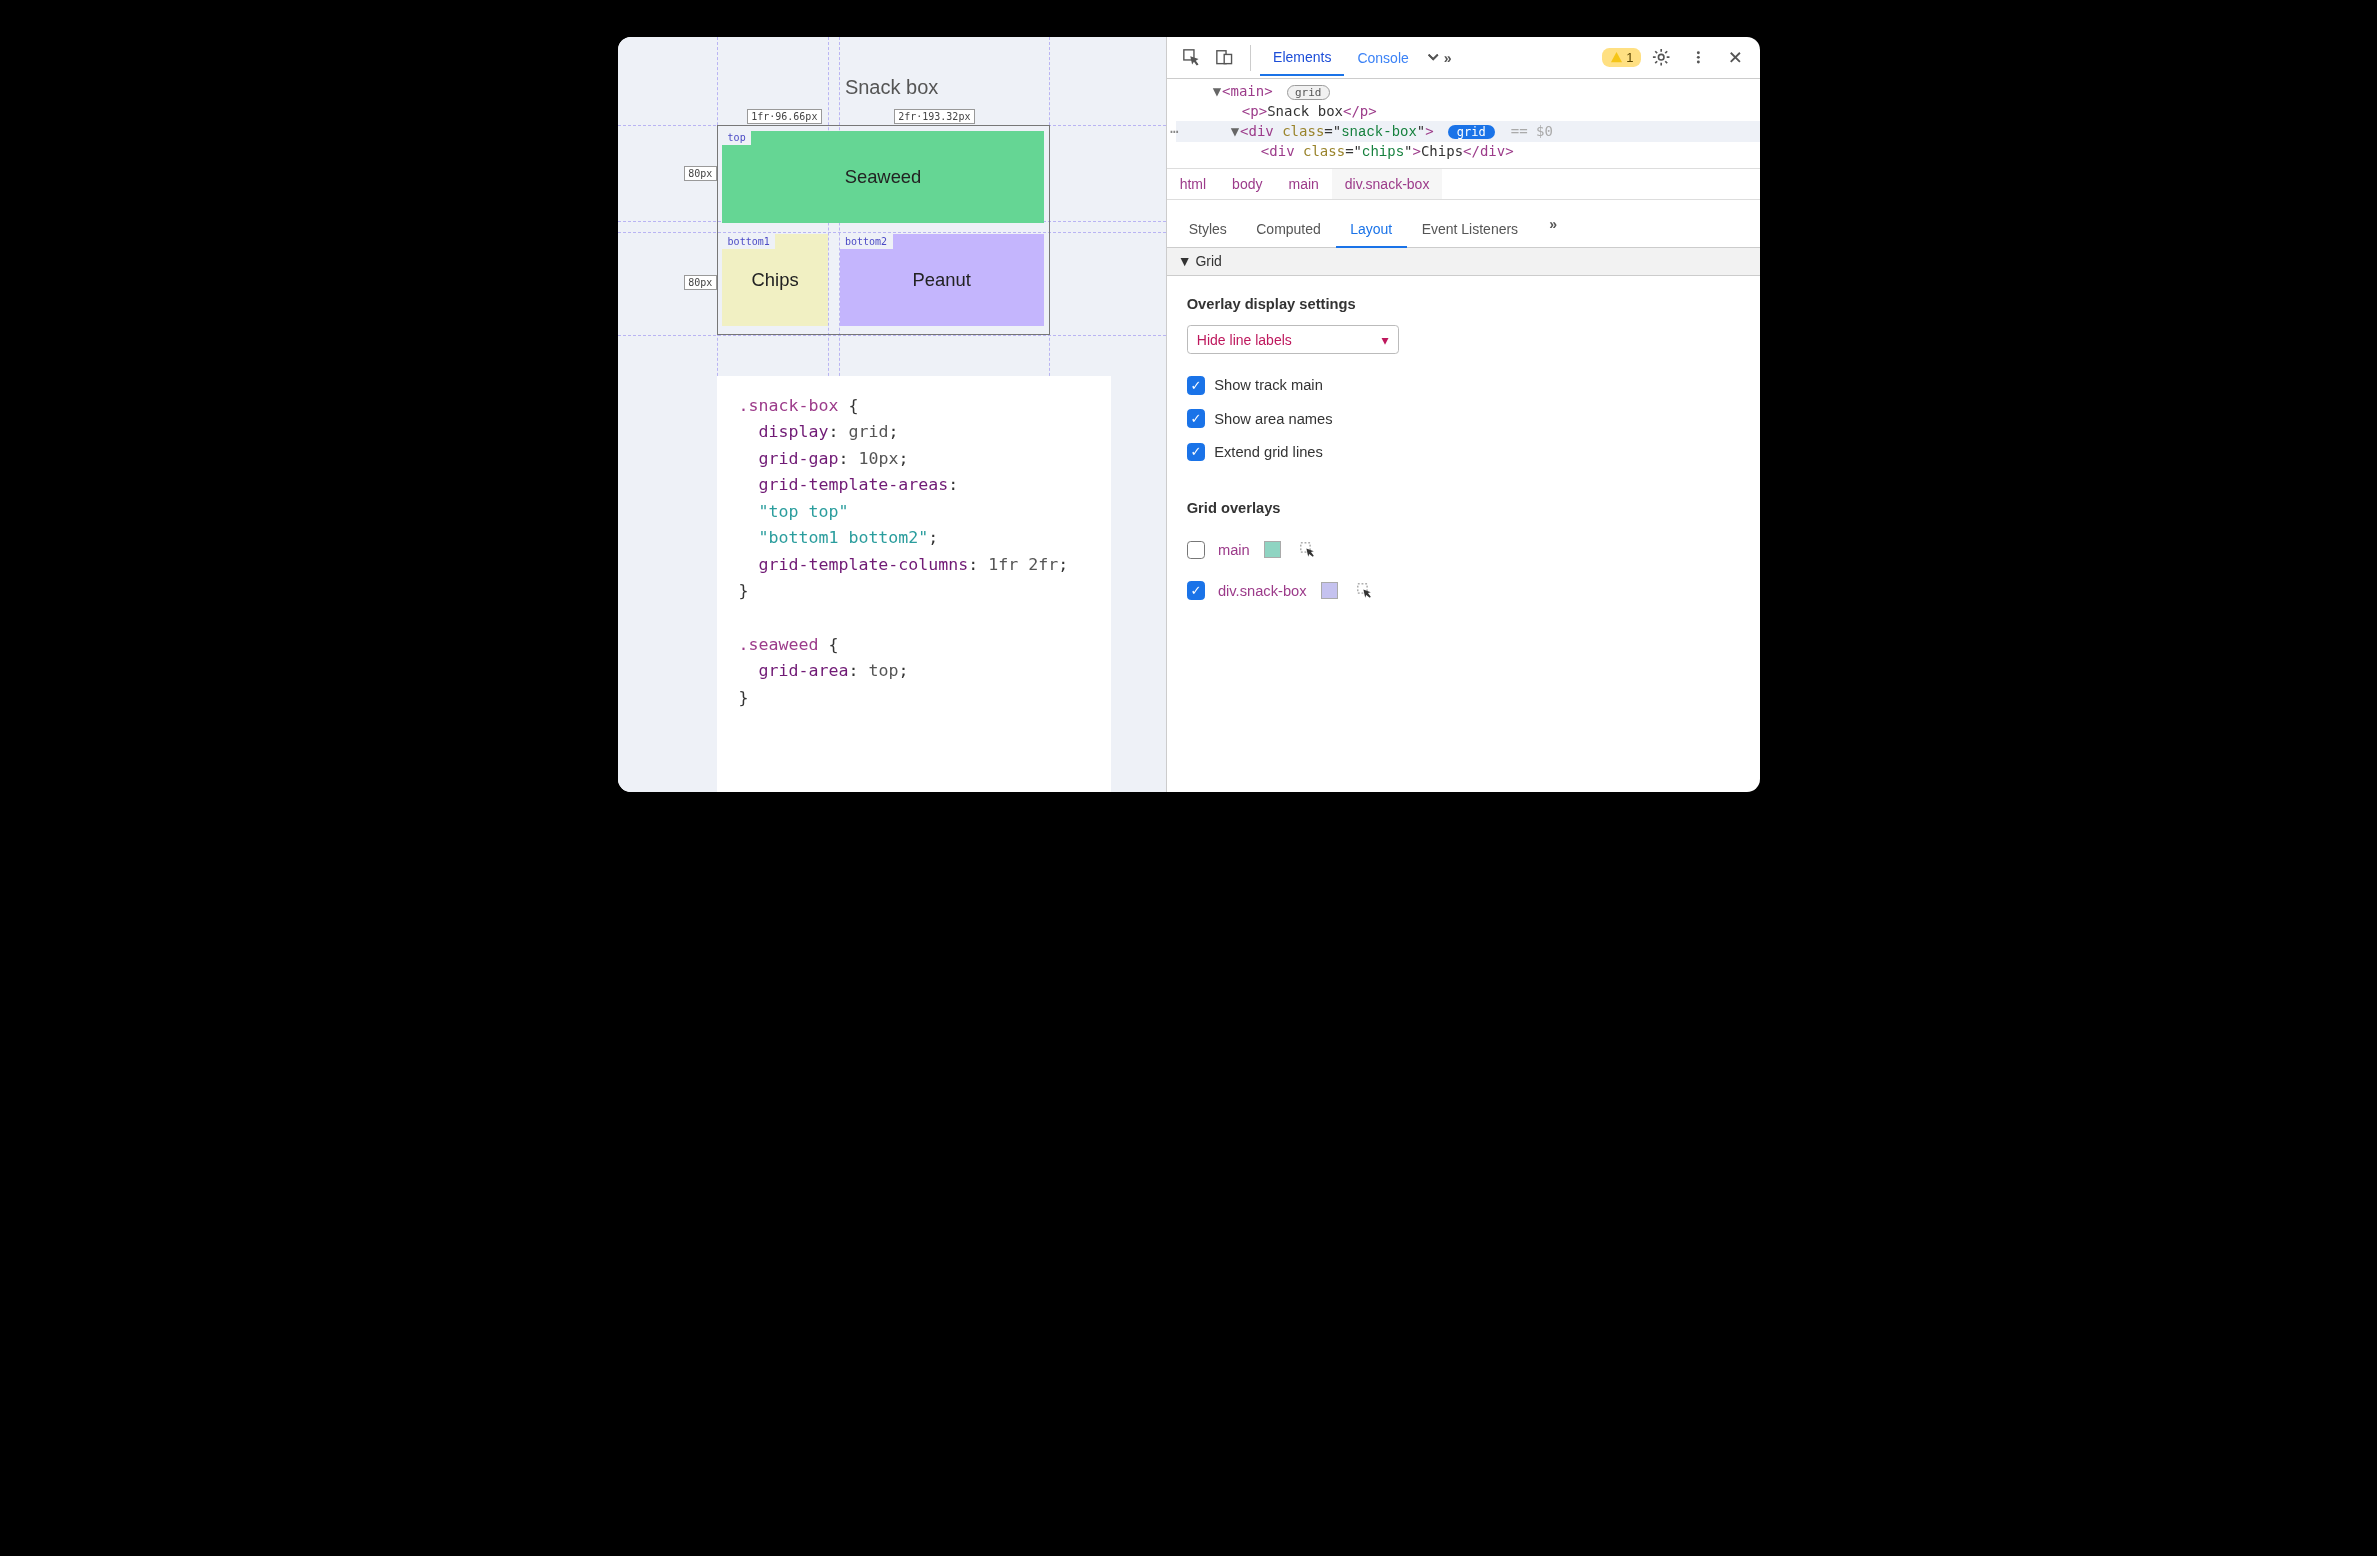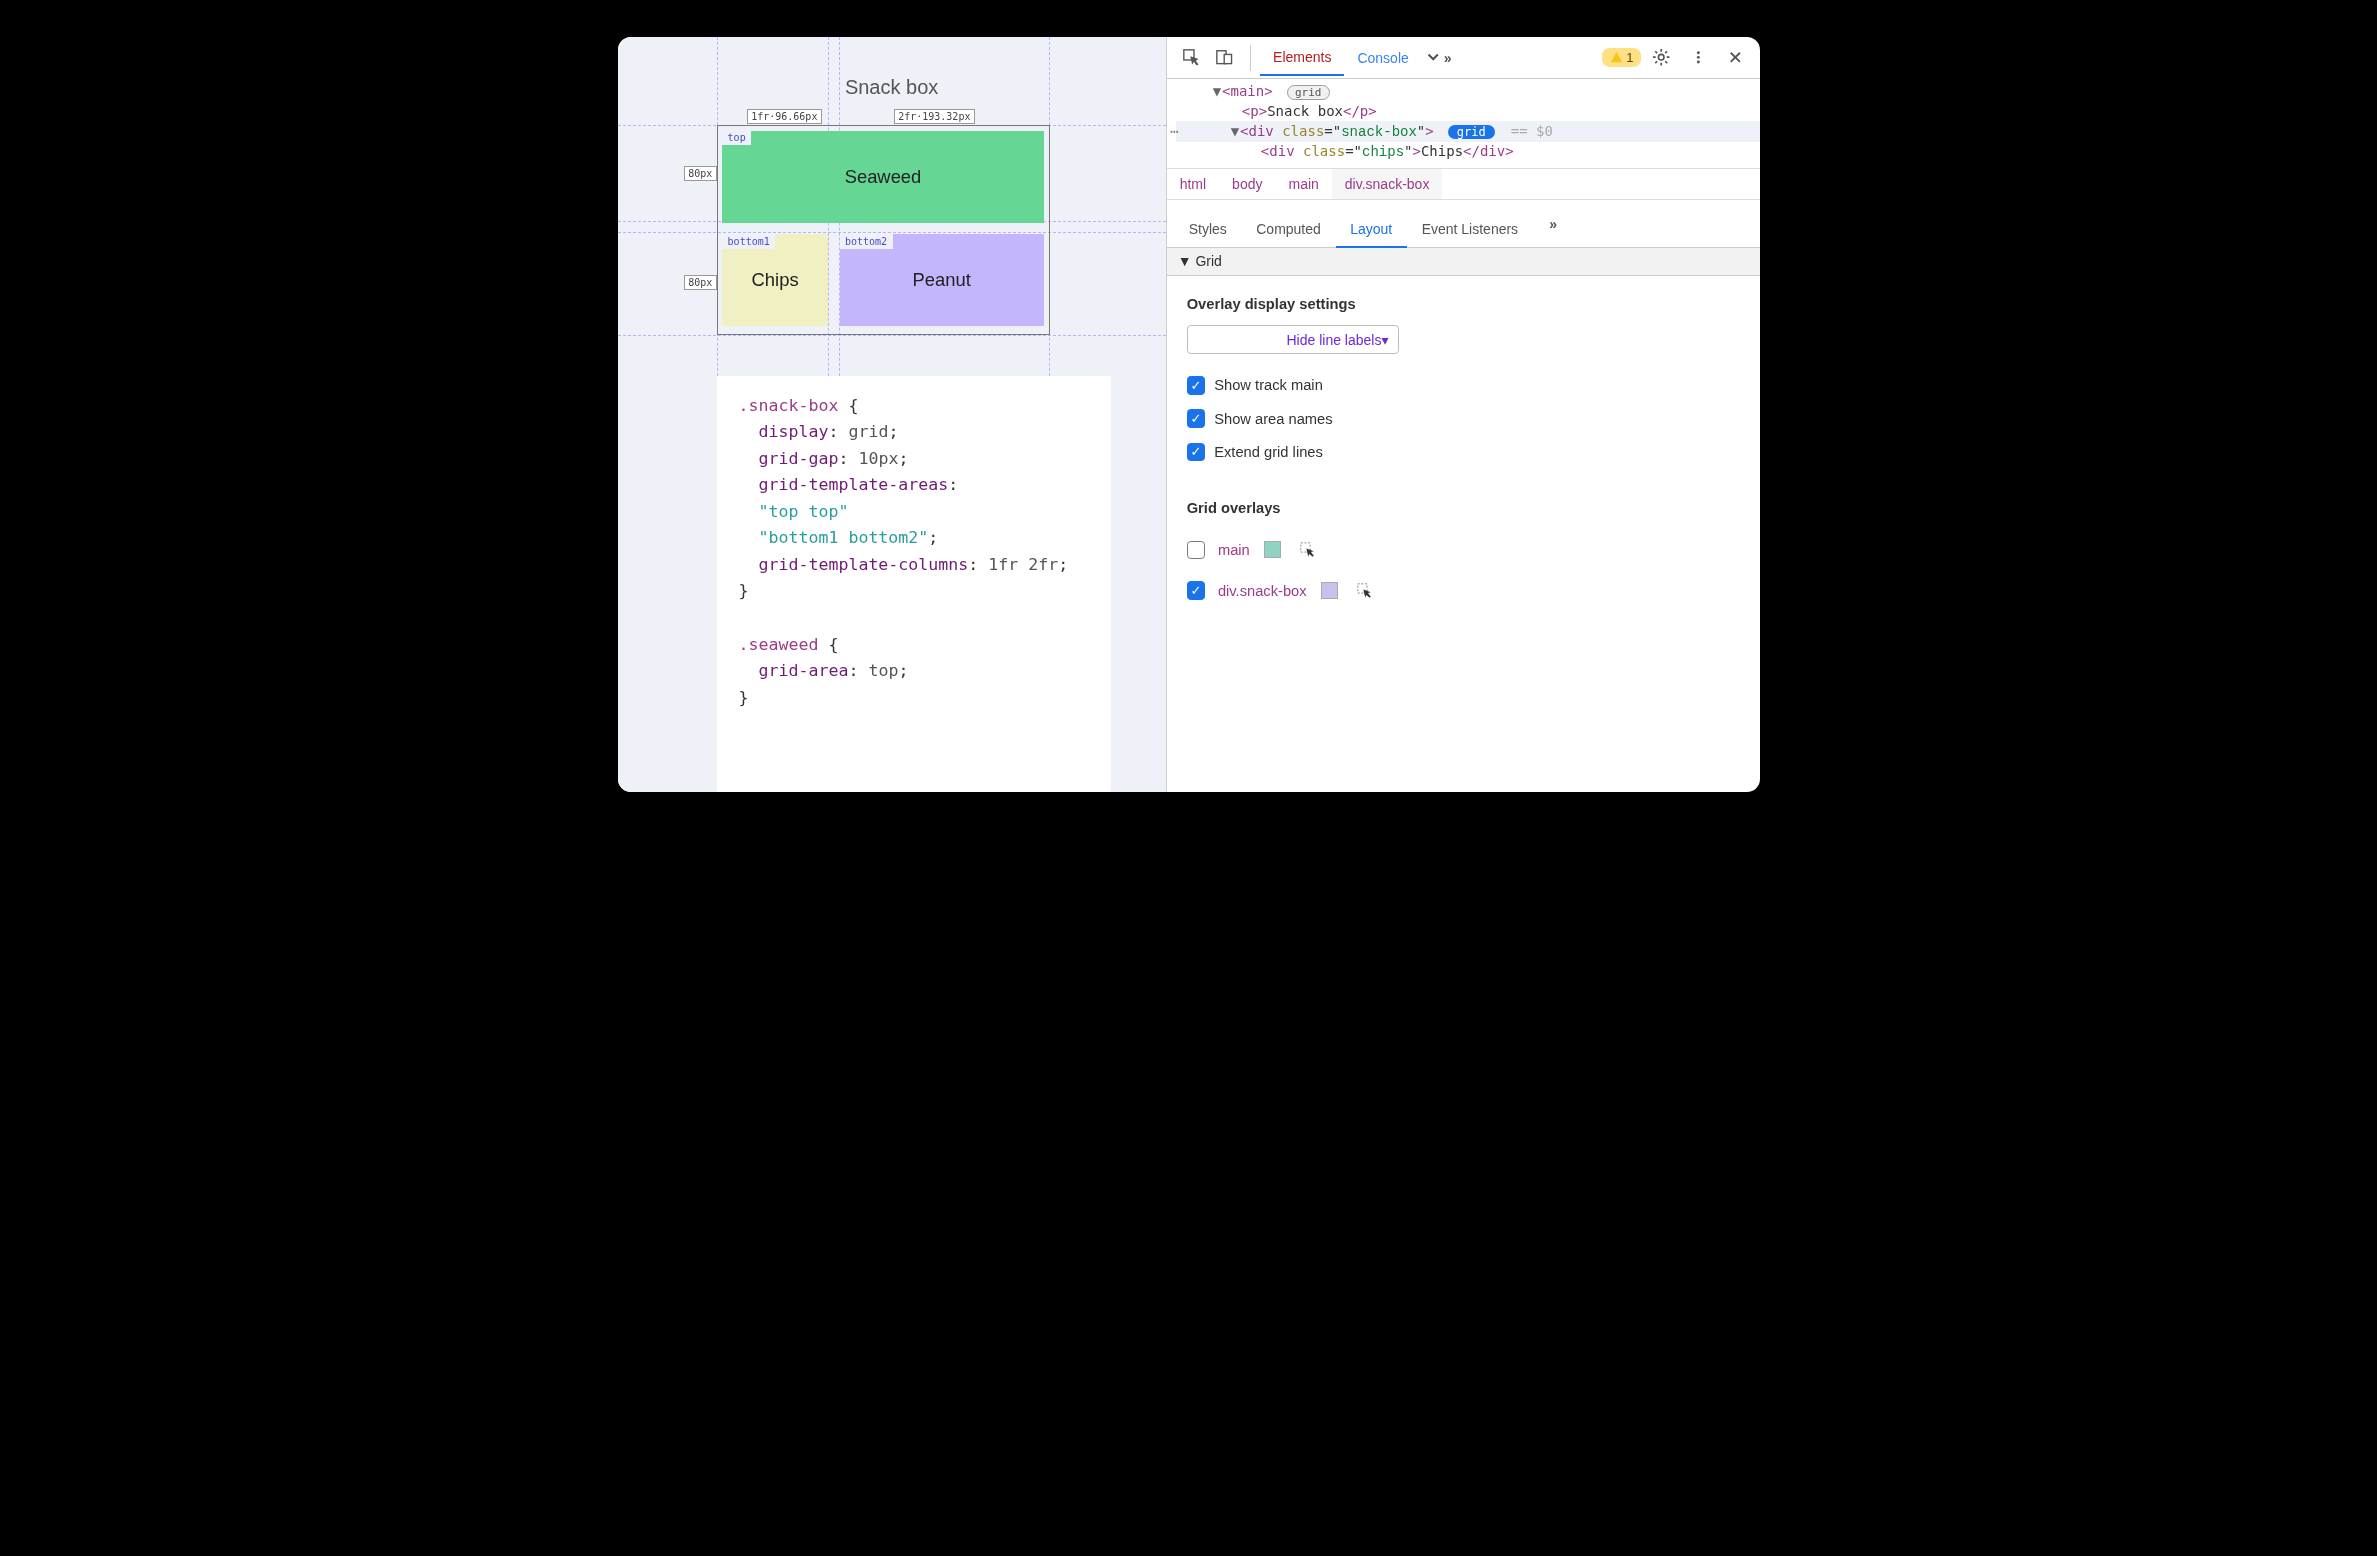--- a/index.html
+++ b/index.html
@@ -98,21 +98,21 @@
     width:26px;height:26px;
     display:flex;align-items:center;justify-content:center;
     color:#555; margin:0 3.7px;
   }
   .dt-sep {width:0.9px;height:26px;background:#ccc;margin:0 9.2px;}
   .dt-tab {
     padding:9.2px 13px; color:#3b82f6;
     cursor:default;
   }
   .dt-tab.active {
-    color:#b91c1c;
+    color:#1d4ed8;
     border-bottom:2.8px solid #1a73e8;
     margin-bottom:-0.9px;
   }
   .dt-warn {
     background:#ffe082; color:#5a4500;
     border-radius:7.4px;
     padding:1.8px 7.4px; font-size:13px;
     display:inline-flex; align-items:center; gap:3.7px;
   }
   .dom-pane {
@@ -179,24 +179,24 @@
   }
   .section-header::before {content:"▼ ";}
 
   .layout-body {
     padding:14.7px 20px;
     overflow:auto;
     flex:1;
   }
   .group-title {font-weight:600; margin:5.5px 0 13px 0; font-size:14.7px;}
   .select-box {
-    display:flex; align-items:center; justify-content:flex-end;
+    display:flex; align-items:center; justify-content:space-between;
     border:0.9px solid #bbb; border-radius:3.7px;
     padding:5.5px 9.2px; width:212px;
-    font-size:14px; color:#6d28d9;
+    font-size:14px; color:#be185d;
     margin-bottom:14.7px;
     background:#fff;
   }
   .check-row {
     display:flex; align-items:center; gap:9.2px;
     padding:7.4px 0; font-size:14.7px;
   }
   .cbox {
     width:18.4px;height:18.4px;border:1.8px solid #1a73e8; border-radius:3.7px;
     display:flex;align-items:center;justify-content:center;

